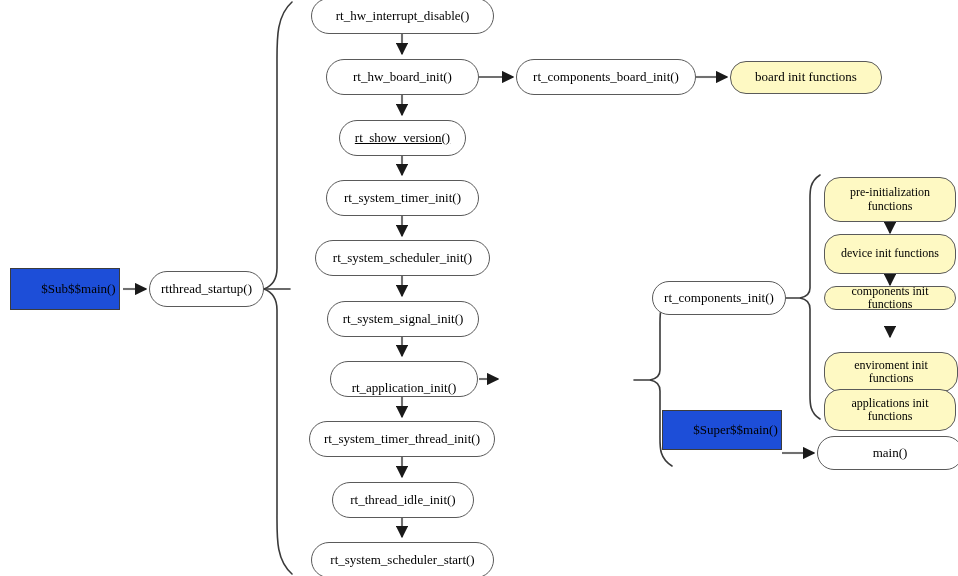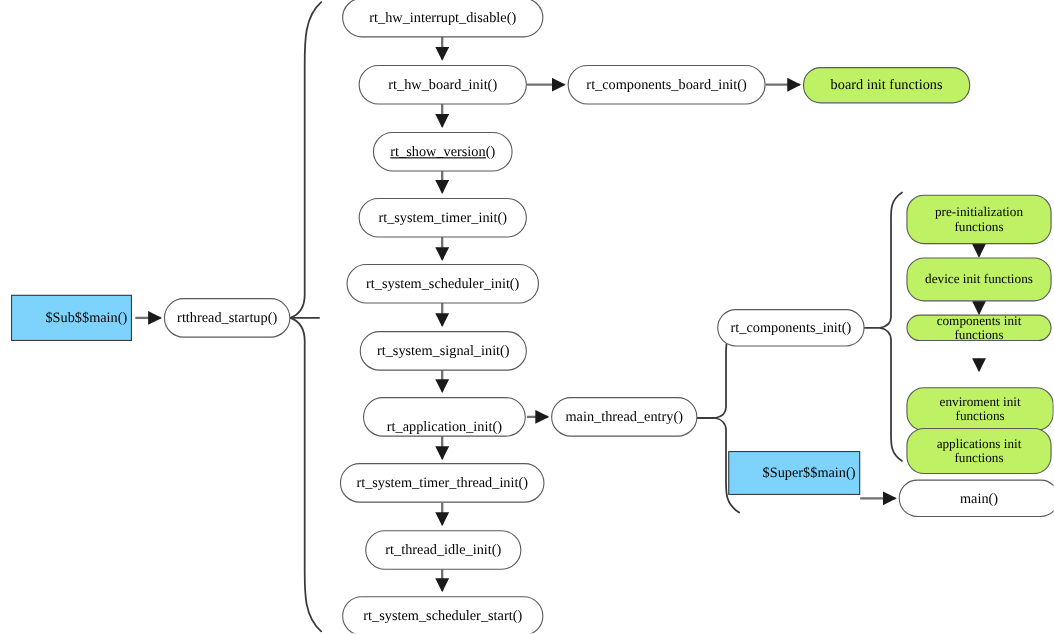--- a/index.html
+++ b/index.html
@@ -38,27 +38,27 @@
     font-size: 13px;
     white-space: pre-line;
     z-index: 3;
   }
   .node.rounded {
     border: 1.4px solid #5a5a5a;
     border-radius: 22px;
     background: #ffffff;
   }
   .node.rounded.blue {
-    background: #bef264;
+    background: #fef9c3;
     border-color: #5a5a5a;
     border-radius: 16px;
   }
   .node.rect {
     border: 1.4px solid #3c3c3c;
-    background: #7dd3fc;
+    background: #1d4ed8;
     border-radius: 0;
     padding-left: 27px;
   }
   .node.small {
     font-size: 12px;
   }
 </style>
 </head>
 <body>
 
@@ -182,23 +182,20 @@
   </div>
 
   <div class="node rounded" style="left:516px; top:59px; width:180px; height:36px;text-align:center;">
     <span>rt_components_board_init()</span>
   </div>
 
   <div class="node rounded blue" style="left:730px; top:61px; width:152px; height:33px;">
     <span>board init functions</span>
   </div>
 
-  <div class="node rounded" style="left:501px; top:361px; width:133px; height:36px;">
-    <span>main_thread_entry()</span>
-  </div>
 
   <div class="node rounded" style="left:652px; top:281px; width:134px; height:34px;">
     <span>rt_components_init()</span>
   </div>
 
   <div class="node rect" style="left:662px; top:410px; width:120px; height:40px;">
     <span>$Super$$main()</span>
   </div>
 
   <div class="node rounded" style="left:817px; top:436px; width:146px; height:34px;">

